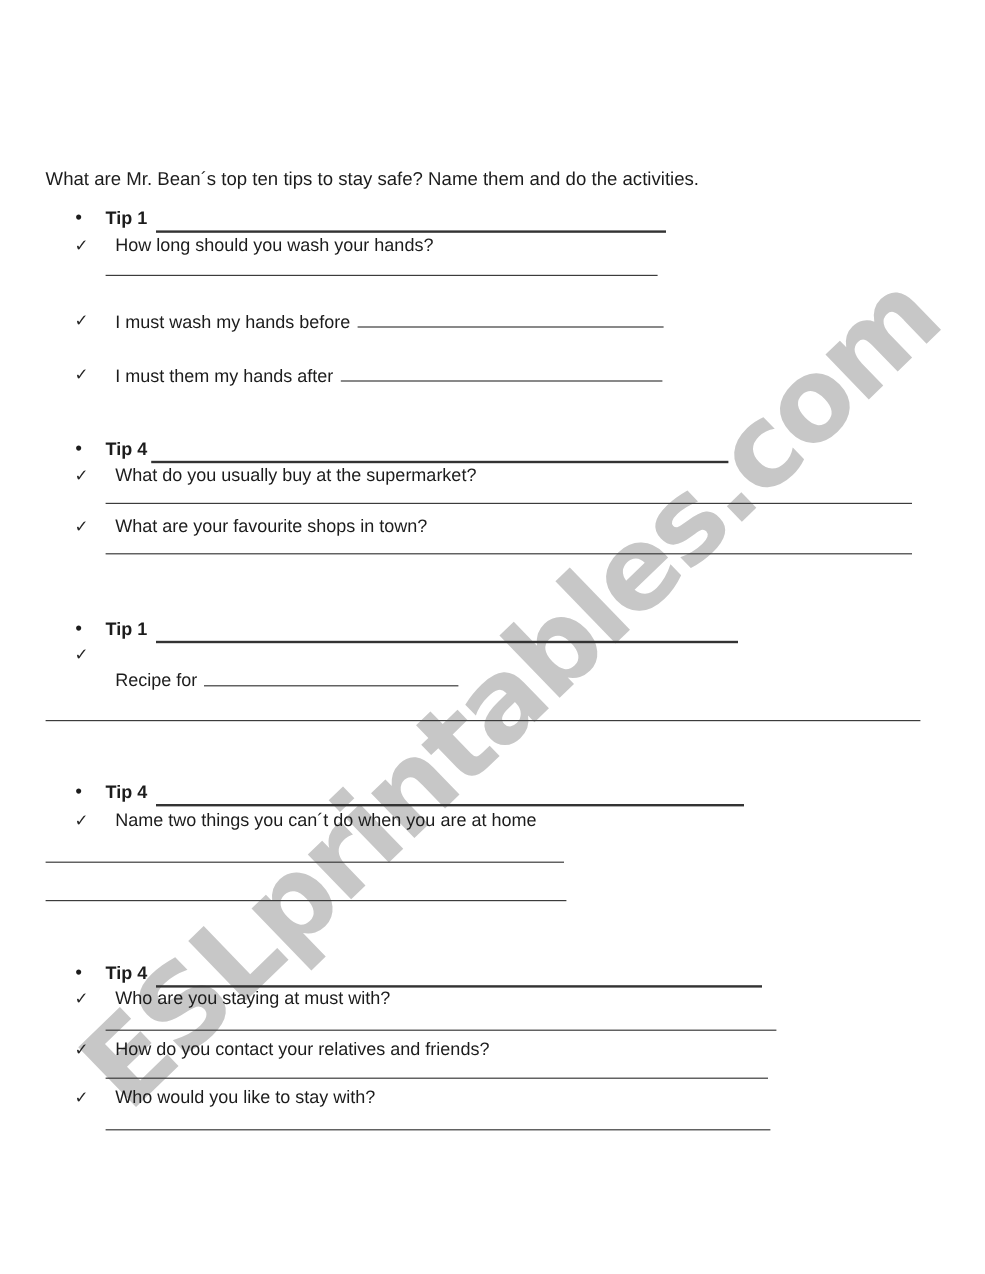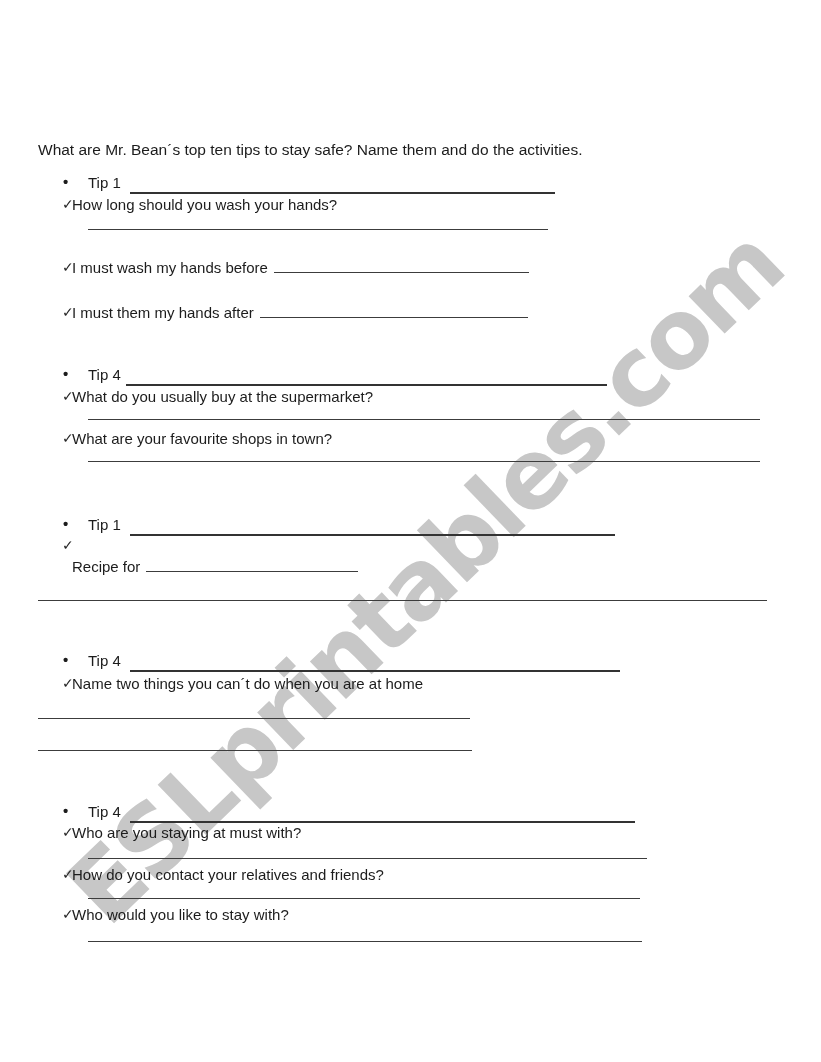--- a/index.html
+++ b/index.html
@@ -23,23 +23,23 @@
     white-space:nowrap;
     user-select:none;
   }
   .row{position:absolute;left:0;width:821px;height:21px;font-size:15px;}
   .titlebar{position:absolute;top:38px;left:0;width:821px;text-align:center;font-size:17px;}
   .bold{font-weight:bold;}
   .uline{text-decoration:underline;text-underline-offset:2px;}
   .hash{color:#d93434;margin-left:18px;}
   .intro{position:absolute;top:104px;left:38px;font-size:15.5px;white-space:nowrap;margin-top:37px;}
   .bullet{position:absolute;left:63px;top:-1px;font-size:15px;font-weight:bold;}
-  .tiplabel{position:absolute;left:88px;font-weight:normal;white-space:nowrap;}
+  .tiplabel{position:absolute;left:88px;font-weight:bold;white-space:nowrap;}
   .check{position:absolute;left:62px;top:0;font-size:14px;color:#262626;}
-  .q{position:absolute;left:72px;white-space:nowrap;}
+  .q{position:absolute;left:96px;white-space:nowrap;}
   .tipline{position:absolute;bottom:1px;border-top:2px solid #333333;}
   .hline{position:absolute;border-top:1.6px solid #3c3c3c;height:0;}
   .wline{display:inline-block;border-bottom:1.6px solid #3c3c3c;height:13px;margin-left:6px;}
 </style>
 </head>
 <body>
 
 <div class="page">
 
   <div class="watermark">ESLprintables.com</div>

